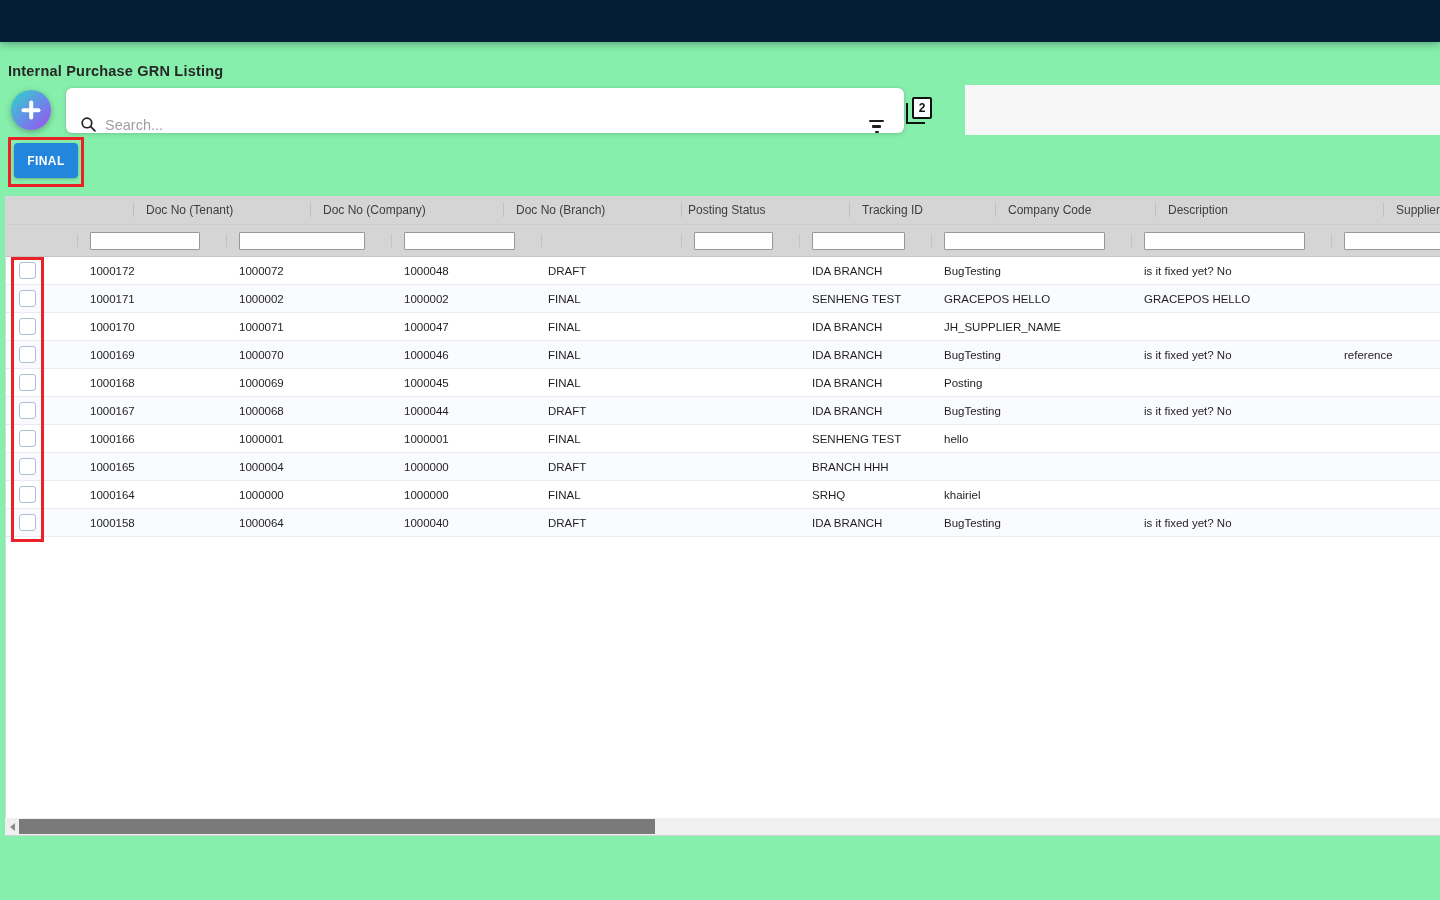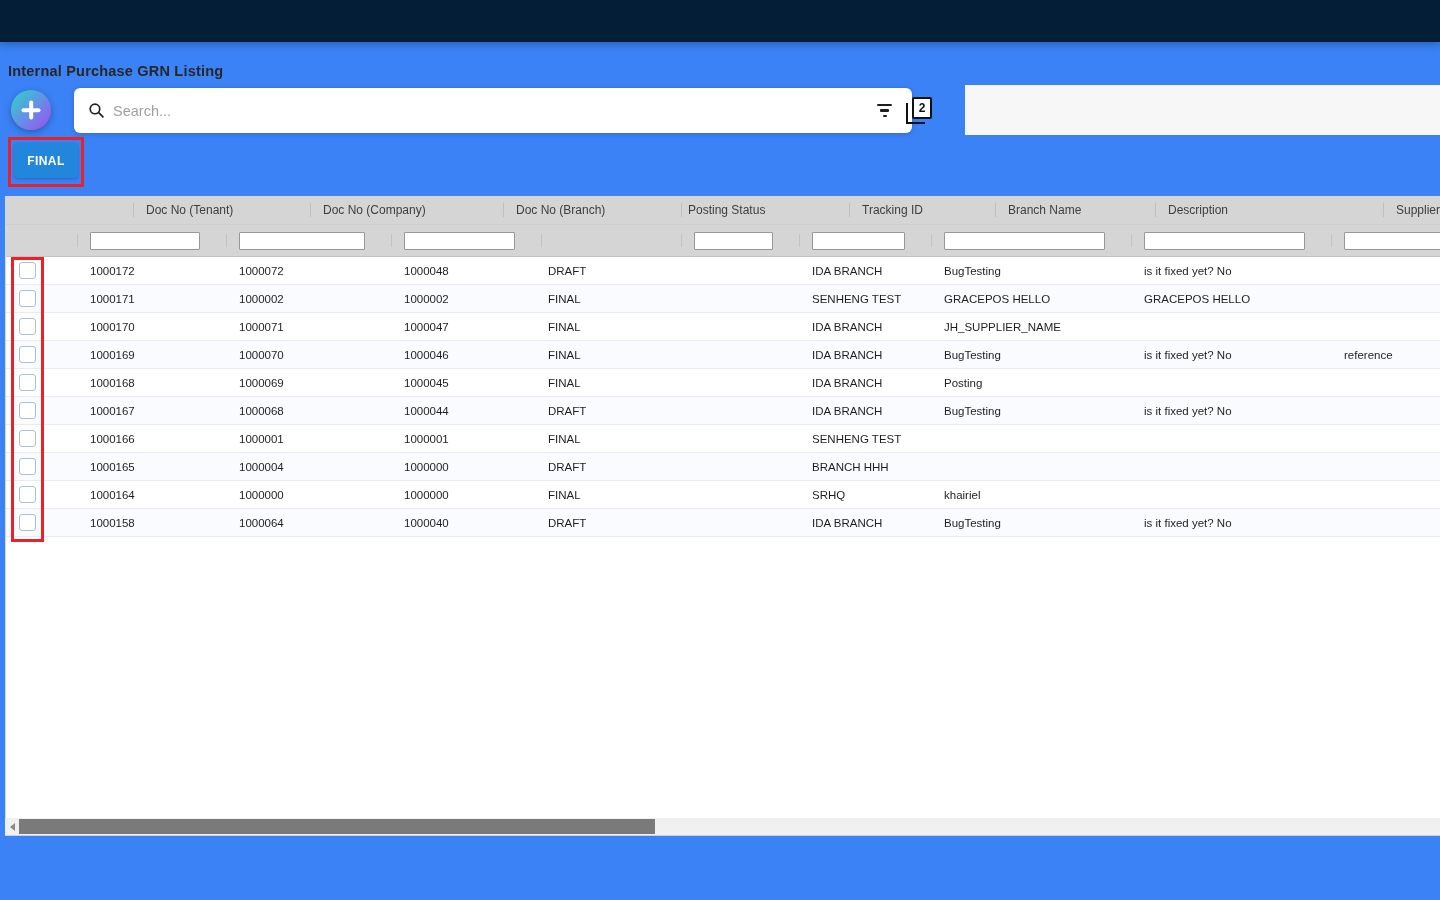--- a/index.html
+++ b/index.html
@@ -1,36 +1,36 @@
 <!DOCTYPE html>
 <html><head>
 <meta charset="utf-8">
 <style>
   * { margin:0; padding:0; box-sizing:border-box; }
   html,body { width:1440px; height:900px; background:#fff; font-family:"Liberation Sans", sans-serif; }
-  .stage { position:relative; width:1440px; height:900px; overflow:hidden; background:#3b82f6; }
+  .stage { position:relative; width:1440px; height:900px; overflow:hidden; background:#86efac; }
 
   
   .navbar { position:absolute; left:0; top:0; width:1440px; height:42px; background:#041e37; box-shadow:0 2px 8px rgba(3,20,40,.35); z-index:3; }
 
   
   .page-title { position:absolute; left:8px; top:63px; font-size:14.5px; font-weight:600; color:#272727; letter-spacing:.2px; z-index:2; }
 
   
   .toolbar-band { position:absolute; left:965px; top:85px; width:475px; height:50px; background:#f7f7f7; z-index:1; }
   .add-btn { position:absolute; left:11px; top:90px; width:40px; height:40px; border-radius:50%;
              background:linear-gradient(135deg,#30d0cb 5%,#6a8ae8 55%,#9b51ec 95%);
              box-shadow:0 2px 6px rgba(0,0,0,.3); z-index:4; cursor:pointer; }
   .plus-icon { position:absolute; left:0; top:0; width:100%; height:100%; }
   .plus-icon::before, .plus-icon::after { content:""; position:absolute; left:50%; top:50%; background:#fff; border-radius:2px; transform:translate(-50%,-50%); }
   .plus-icon::before { width:19px; height:3.6px; }
   .plus-icon::after  { width:3.6px; height:19px; }
 
-  .search-bar { position:absolute; left:74px; top:88px; width:838px; height:45px; background:#fff; border-radius:6px;
-                box-shadow:0 1px 5px rgba(0,0,0,.16), 0 0 1px rgba(0,0,0,.2); display:flex; align-items:center; padding:0 14px; z-index:4; }
+  .search-bar { position:absolute; left:66px; top:88px; width:838px; height:45px; background:#fff; border-radius:6px;
+                box-shadow:0 1px 5px rgba(0,0,0,.16), 0 0 1px rgba(0,0,0,.2); display:flex; align-items:flex-end; padding:0 14px; z-index:4; }
   .search-icon { flex:0 0 auto; display:flex; margin-right:8px; }
   .search-input { flex:1 1 auto; border:none; outline:none; font-size:14.5px; color:#333; font-family:"Liberation Sans",sans-serif; background:transparent; }
   .search-input::placeholder { color:#9f9f9f; }
   .filter-icon { flex:0 0 auto; display:flex; flex-direction:column; align-items:center; gap:3px; margin-right:6px; cursor:pointer; }
   .filter-icon span { display:block; height:2.5px; background:#1d1d1d; border-radius:1px; }
   .filter-icon .b1 { width:15px; } .filter-icon .b2 { width:9px; } .filter-icon .b3 { width:4px; }
 
   .pages-icon { position:absolute; left:906px; top:97px; width:27px; height:28px; z-index:4; cursor:pointer; }
   .page-back { position:absolute; left:0; top:6px; width:19px; height:21px; border-left:2.5px solid #111; border-bottom:2.5px solid #111; }
   .page-front { position:absolute; left:6px; top:0; width:20px; height:22px; border:2.5px solid #111; border-radius:2px; background:#fff;
@@ -114,21 +114,21 @@
 
   <div class="table-wrap">
     <div class="grid-inner">
       <div class="hdr-row">
         <div class="hdr-cell c0"></div>
         <div class="hdr-cell c1">Doc No (Tenant)</div>
         <div class="hdr-cell c2">Doc No (Company)</div>
         <div class="hdr-cell c3">Doc No (Branch)</div>
         <div class="hdr-cell c4">Posting Status</div>
         <div class="hdr-cell c5">Tracking ID</div>
-        <div class="hdr-cell c6">Branch Name</div>
+        <div class="hdr-cell c6">Company Code</div>
         <div class="hdr-cell c8">Description</div>
         <div class="hdr-cell c7">Supplier Name</div>
         <div class="hdr-cell c9">Doc Description</div>
       </div>
 
       <div class="filter-row">
         <div class="filter-cell c0"></div>
         <div class="filter-cell c1">
             <input class="filter-input" value="" style="">
           </div>
@@ -244,20 +244,21 @@
           <div class="row">
     <div class="cell c0">
               <span class="checkbox"></span>
             </div>
     <div class="cell c1">1000166</div>
     <div class="cell c2">1000001</div>
     <div class="cell c3">1000001</div>
     <div class="cell c4">FINAL</div>
     <div class="cell c5"></div>
     <div class="cell c6">SENHENG TEST</div>
+    <div class="cell c7">hello</div>
     <div class="cell c8"></div>
     <div class="cell c9"></div>
   </div>
           <div class="row alt">
     <div class="cell c0">
               <span class="checkbox"></span>
             </div>
     <div class="cell c1">1000165</div>
     <div class="cell c2">1000004</div>
     <div class="cell c3">1000000</div>

